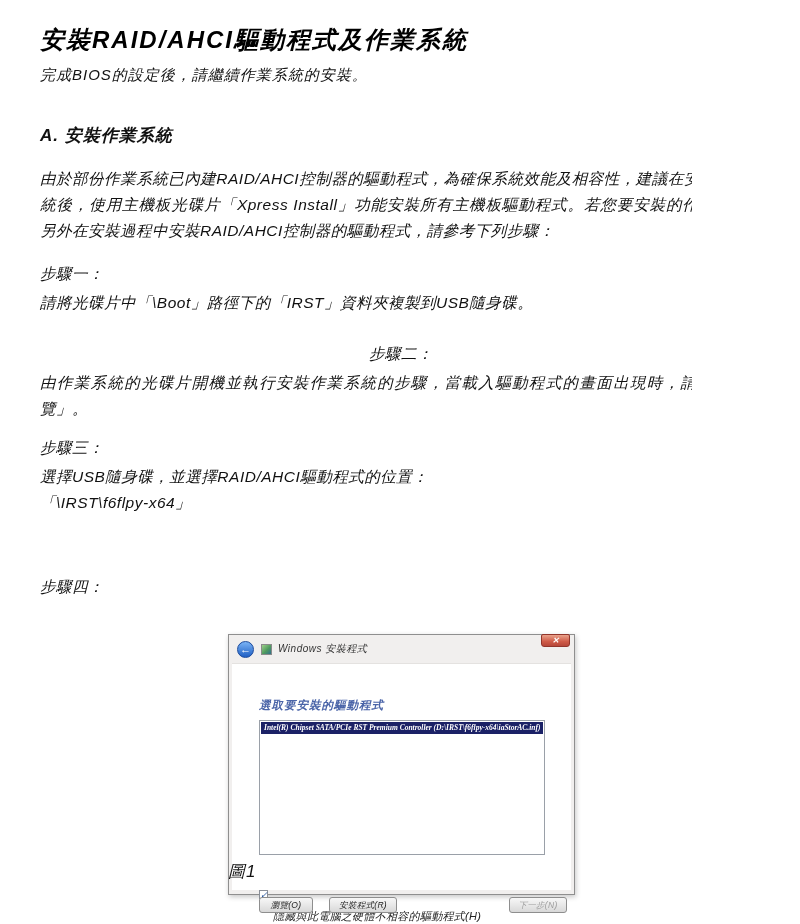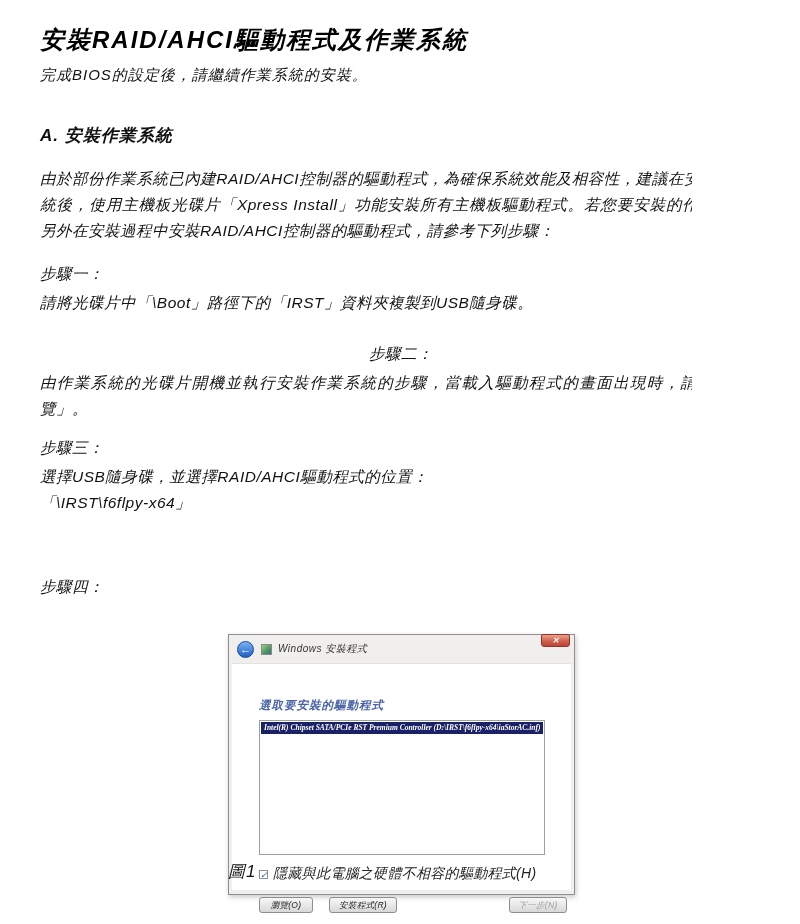--- a/index.html
+++ b/index.html
@@ -60,21 +60,21 @@
     position:absolute;left:1px;top:1px;right:1px;height:12px;
     background:#1b2166;color:#fff;
     font-family:"Liberation Serif", serif;font-weight:bold;font-size:7.5px;
     line-height:12px;padding-left:3px;white-space:nowrap;overflow:hidden;
   }
   .chk-row{left:27px;top:201px;display:flex;align-items:center;}
   .chk-box{
     width:9px;height:9px;border:1px solid #8a8f98;box-sizing:border-box;background:#fff;
     color:#2c5aa0;font-size:9px;line-height:8px;text-align:center;flex:0 0 auto;
   }
-  .chk-label{margin-left:5px;font-size:14px;color:#222;letter-spacing:0.3px;}
+  .chk-label{margin-left:5px;font-size:11px;color:#222;letter-spacing:0.3px;margin-top:44px;}
   .win-btn{
     position:absolute;top:233px;height:16px;box-sizing:border-box;
     background:linear-gradient(#f7f7f7,#e8e8e8 50%,#d8d8d8);
     border:1px solid #8e8e8e;border-radius:3px;
     font-size:8.5px;color:#222;text-align:center;line-height:14px;letter-spacing:0.3px;
   }
   .btn-browse{left:27px;width:54px;}
   .btn-rescan{left:97px;width:68px;}
   .btn-next{left:277px;width:58px;color:#9d9d9d;}
 </style>

